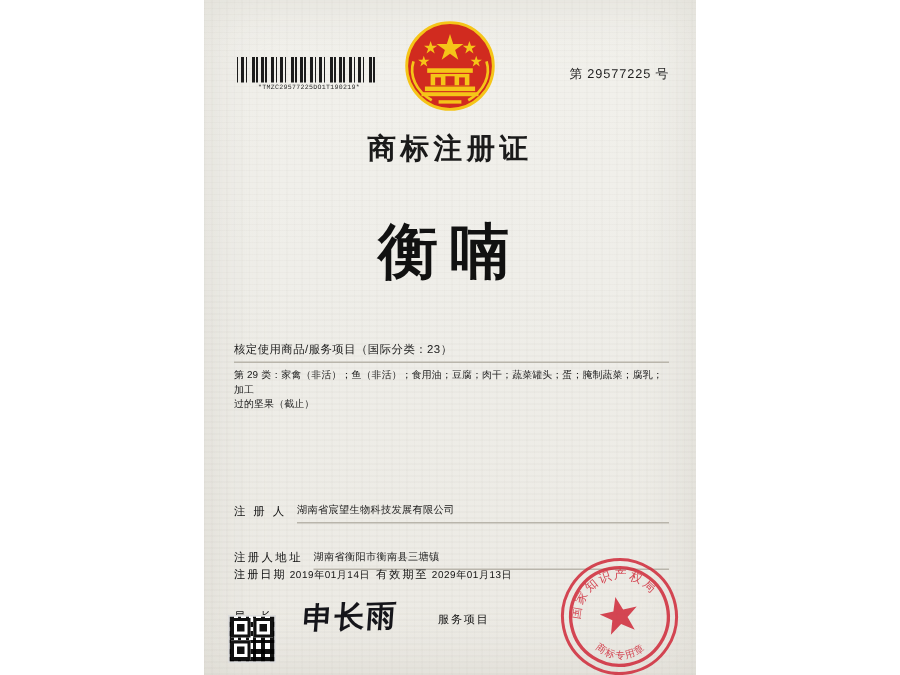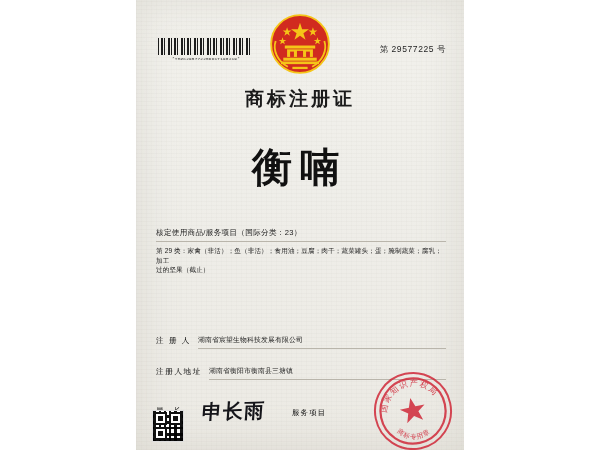--- a/index.html
+++ b/index.html
@@ -335,20 +335,27 @@
       <div class="field field-registrant">
         <span class="label">注 册 人</span>
         <span class="value">湖南省宸望生物科技发展有限公司</span>
       </div>
 
       <div class="field field-address">
         <span class="label">注册人地址</span>
         <span class="value">湖南省衡阳市衡南县三塘镇</span>
       </div>
 
+      <div class="date-row">
+        <span class="lbl">注册日期</span>
+        <span class="val">2019年01月14日</span>
+        <span class="lbl">有效期至</span>
+        <span class="val">2029年01月13日</span>
+        <span class="spacer"></span>
+      </div>
 
       <div class="sig-row">
         <span class="sig-label">局　长</span>
         <span class="signature">申长雨</span>
         <span class="issuer">服务项目</span>
       </div>
 
       <div class="seal">
         <svg viewBox="0 0 100 100" xmlns="http://www.w3.org/2000/svg">
           <circle cx="50" cy="50" r="44" fill="none" stroke="#cf2233" stroke-width="3"></circle>

